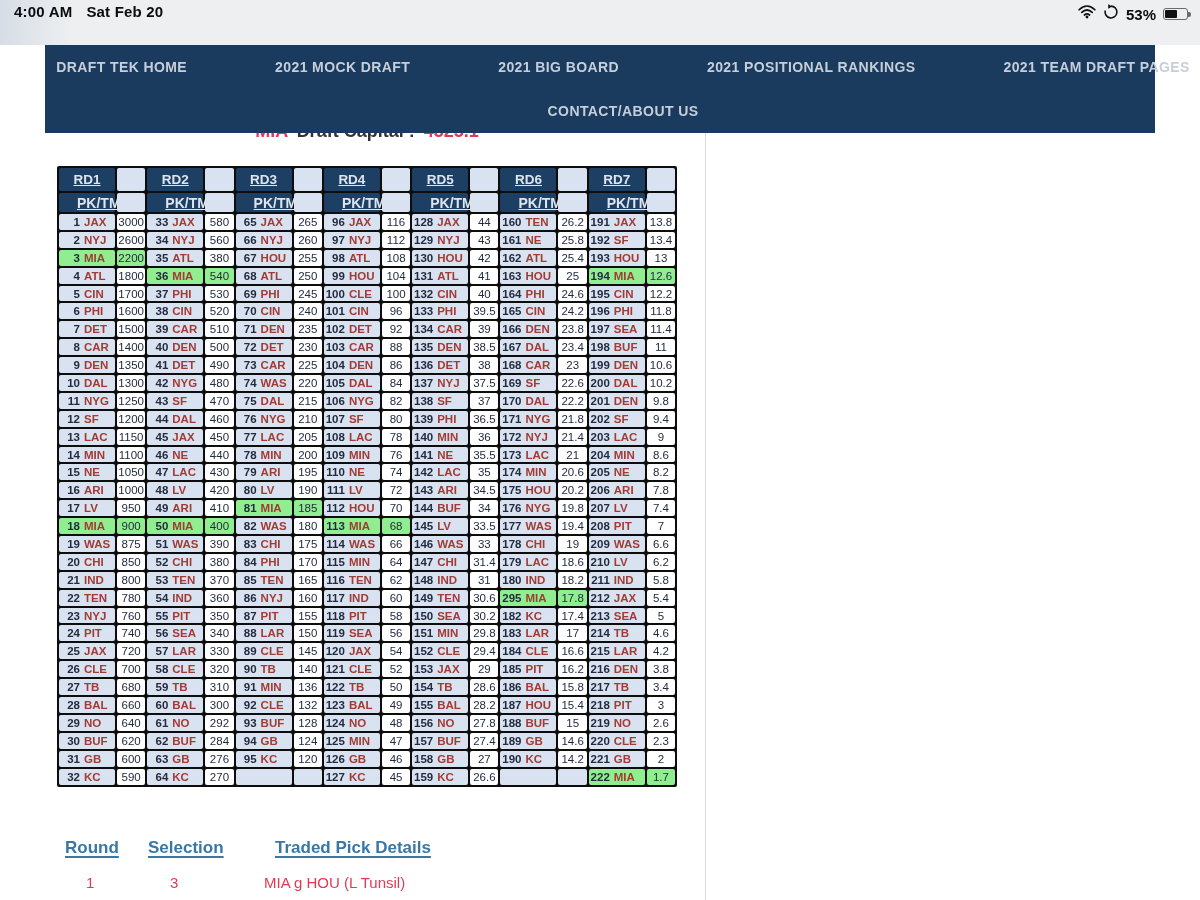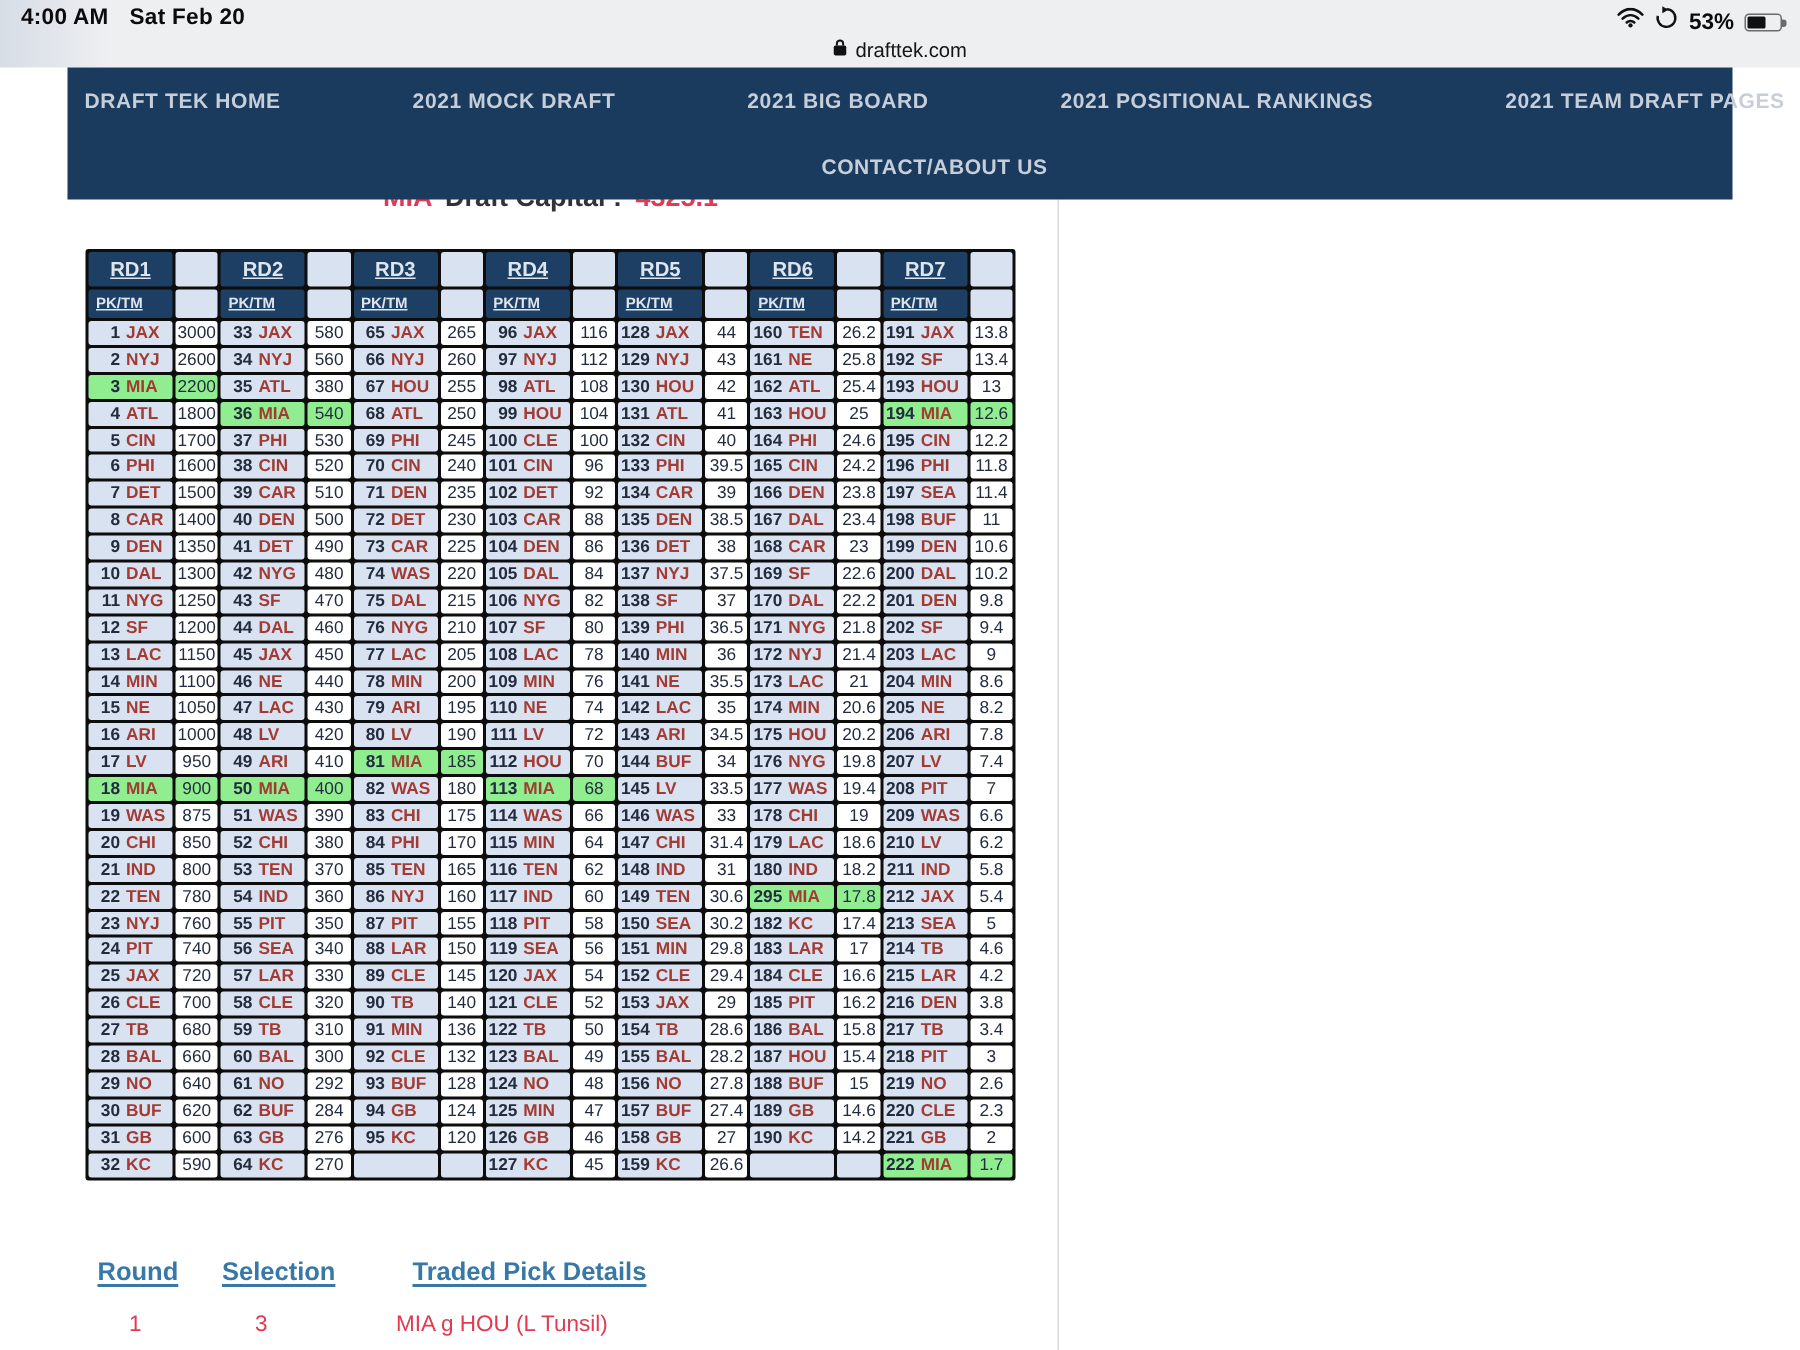--- a/index.html
+++ b/index.html
@@ -38,21 +38,21 @@
   
   .vdivider{position:absolute;left:705px;top:133px;width:1px;height:767px;background:#d9d9d9;}
   
   .draft-table{position:absolute;left:57px;top:166px;display:grid;
     grid-template-columns:repeat(7,56px 28.3px);
     grid-template-rows:23px 19px repeat(32,15.9px);
     gap:2px;padding:2px;background:#0d0d0d;border-radius:2px;}
   .c{border-radius:2px;}
   .hcell{background:var(--tblnavy);color:#dde5ee;display:flex;align-items:center;justify-content:center;
     font-weight:bold;font-size:13.5px;text-decoration:underline;}
-  .hcell.pkh{justify-content:flex-start;padding-left:5px;font-size:10px;}
+  .hcell.pkh{justify-content:flex-start;padding-left:18px;font-size:14px;}
   .hblank{background:var(--lav);}
   .pcell{background:var(--lav);display:flex;align-items:center;font-weight:bold;font-size:11.5px;}
   .pcell .pk{width:21px;text-align:right;color:var(--ink);}
   .pcell .tm{margin-left:4px;color:var(--teamred);}
   .vcell{background:#fff;display:flex;align-items:center;justify-content:center;
     font-size:11.5px;color:var(--ink);}
   .pcell.empty,.vcell.emptyv{background:var(--lav);}
   .green{background:var(--green) !important;}
   
   .traded{position:absolute;left:0;top:836px;width:710px;height:64px;}
@@ -84,29 +84,20 @@
         <path d="M10 2.6 a7.4 7.4 0 1 1 -7.2 5.6" fill="none" stroke="#111" stroke-width="2"></path>
         <path d="M6.5 0.2 l5 2.9 -5 2.9 z" fill="#111"></path>
       </svg>
     </span>
     <span class="pct">53%</span>
     <span class="batt">
         <span class="fill"></span>
         <span class="nub"></span>
       </span>
   </div>
-  <div class="urlrow">
-    <span>
-      <svg width="10" height="13" viewBox="0 0 12 15">
-        <rect x="1" y="6" width="10" height="8" rx="1.5" fill="#111"></rect>
-        <path d="M3.5 6 V4.5 a2.5 2.5 0 0 1 5 0 V6" fill="none" stroke="#111" stroke-width="1.6"></path>
-      </svg>
-    </span>
-    <span class="domain">drafttek.com</span>
-  </div>
 </div>
 
 <div class="nav">
   <div class="nav-row">
     <span class="nav-link">DRAFT TEK HOME</span>
     <span class="nav-link">2021 MOCK DRAFT</span>
     <span class="nav-link">2021 BIG BOARD</span>
     <span class="nav-link">2021 POSITIONAL RANKINGS</span>
     <span class="nav-link">2021 TEAM DRAFT PAGES</span>
   </div>

